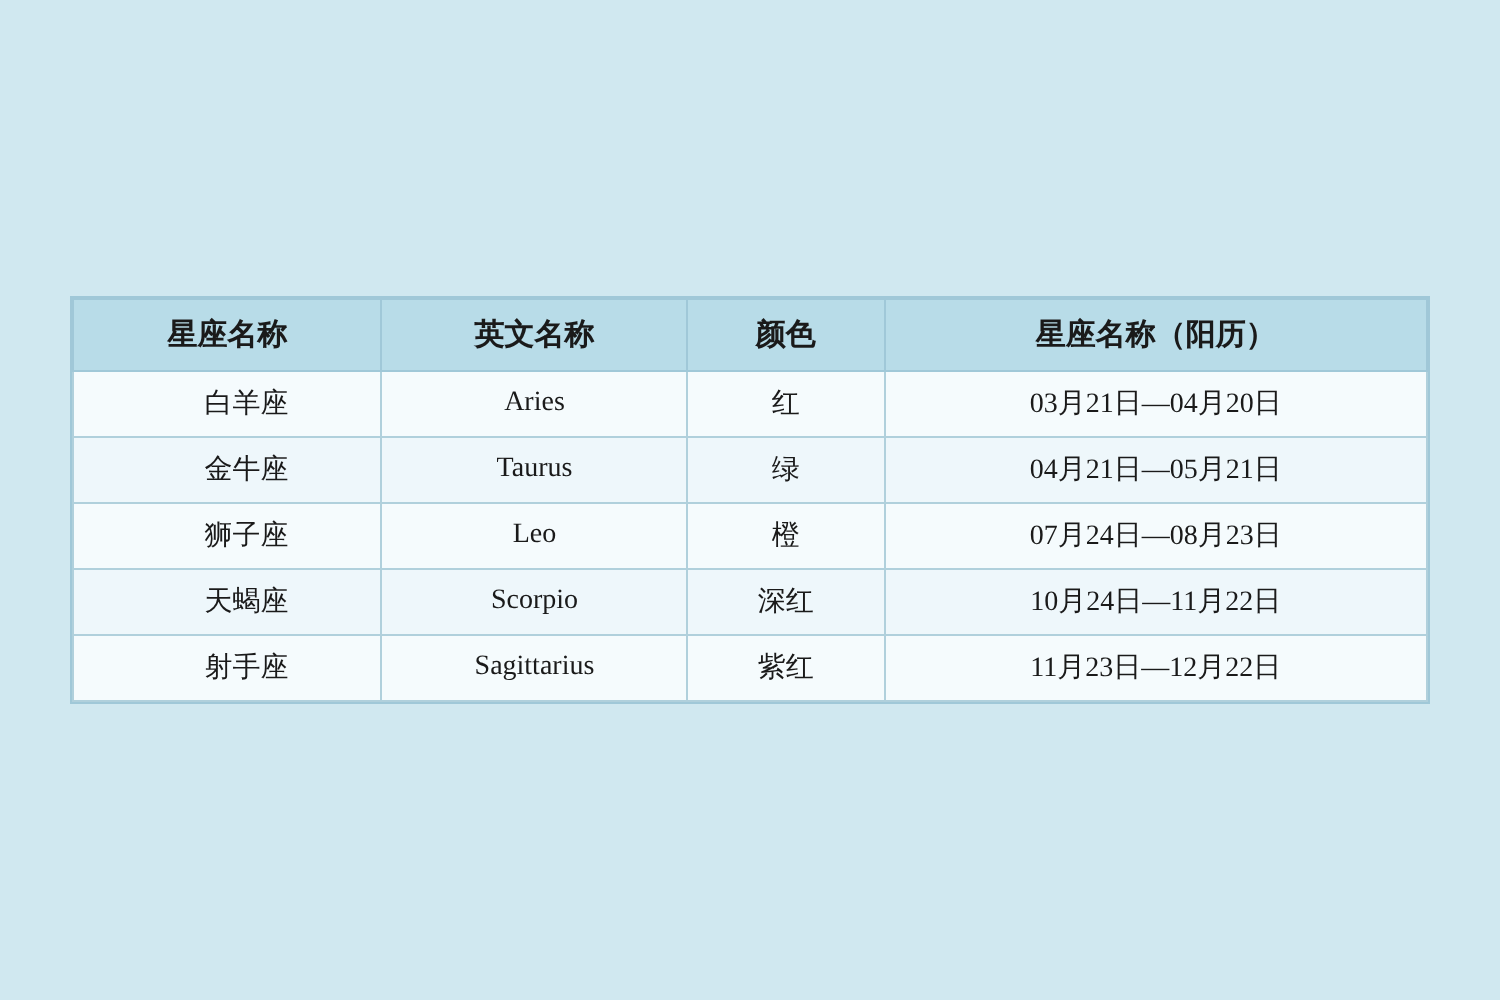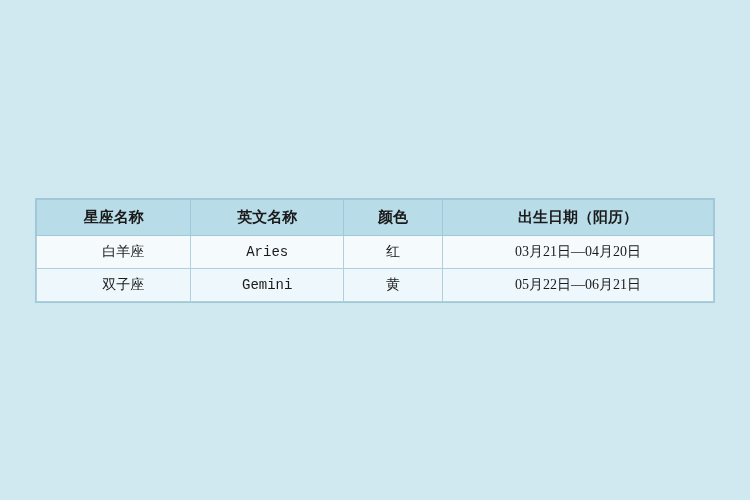--- a/index.html
+++ b/index.html
@@ -57,45 +57,63 @@
       font-size: 14px;
       color: #1a1a1a;
     }
 
     tbody td:first-child {
       font-family: "SimSun", "宋体", serif;
       padding-left: 31px;
     }
 
     tbody td:nth-child(2) {
-      font-family: Liberation Mono, monospace;
+      font-family: Liberation Serif, serif;
       text-align: center;
     }
   </style>
 </head>
 <body>
 
 <div class="table-container">
   <table>
     <thead>
       <tr>
         <th>星座名称</th>
         <th>英文名称</th>
         <th>颜色</th>
-        <th>出生日期（阳历）</th>
+        <th>星座名称（阳历）</th>
       </tr>
     </thead>
     <tbody id="table-body">
     <tr>
           <td>白羊座</td>
           <td>Aries</td>
           <td>红</td>
           <td>03月21日—04月20日</td>
         </tr>
         <tr>
-          <td>双子座</td>
-          <td>Gemini</td>
-          <td>黄</td>
-          <td>05月22日—06月21日</td>
+          <td>金牛座</td>
+          <td>Taurus</td>
+          <td>绿</td>
+          <td>04月21日—05月21日</td>
+        </tr>
+        <tr>
+          <td>狮子座</td>
+          <td>Leo</td>
+          <td>橙</td>
+          <td>07月24日—08月23日</td>
+        </tr>
+        <tr>
+          <td>天蝎座</td>
+          <td>Scorpio</td>
+          <td>深红</td>
+          <td>10月24日—11月22日</td>
+        </tr>
+        <tr>
+          <td>射手座</td>
+          <td>Sagittarius</td>
+          <td>紫红</td>
+          <td>11月23日—12月22日</td>
         </tr>
       </tbody>
   </table>
 </div>
 
 </body></html>

